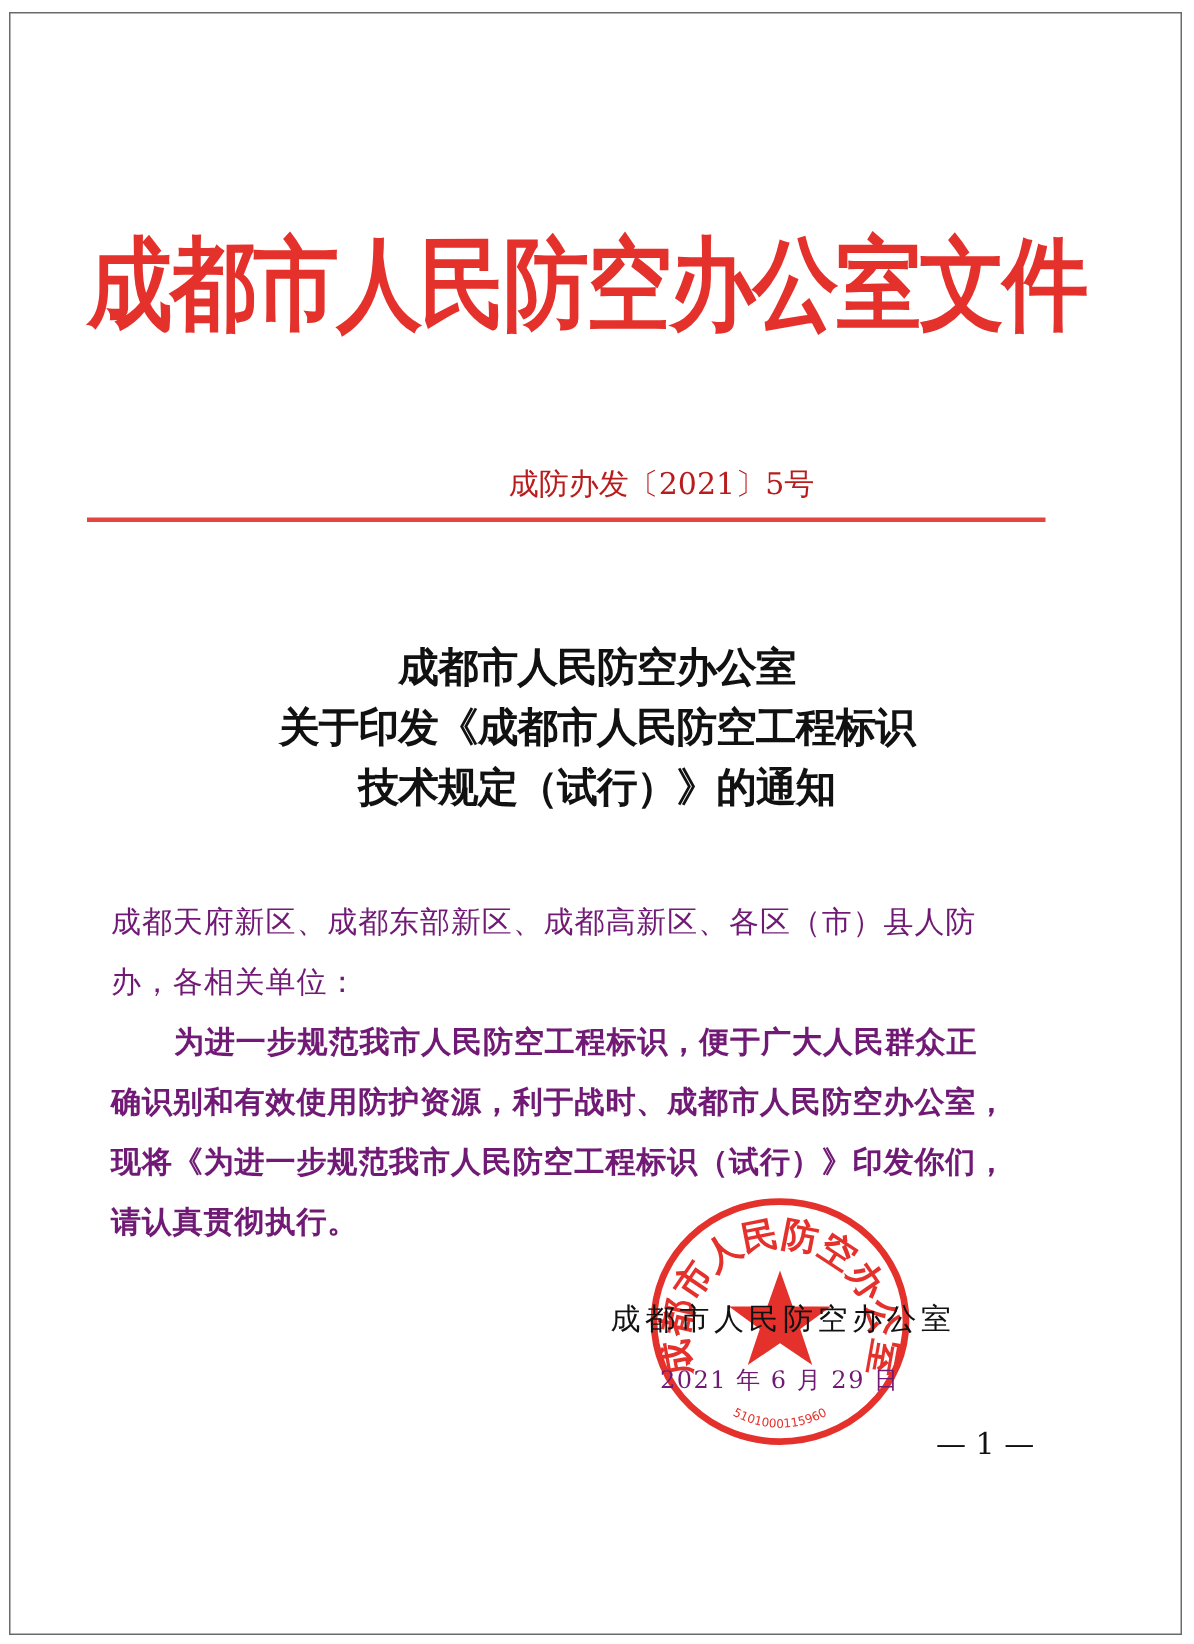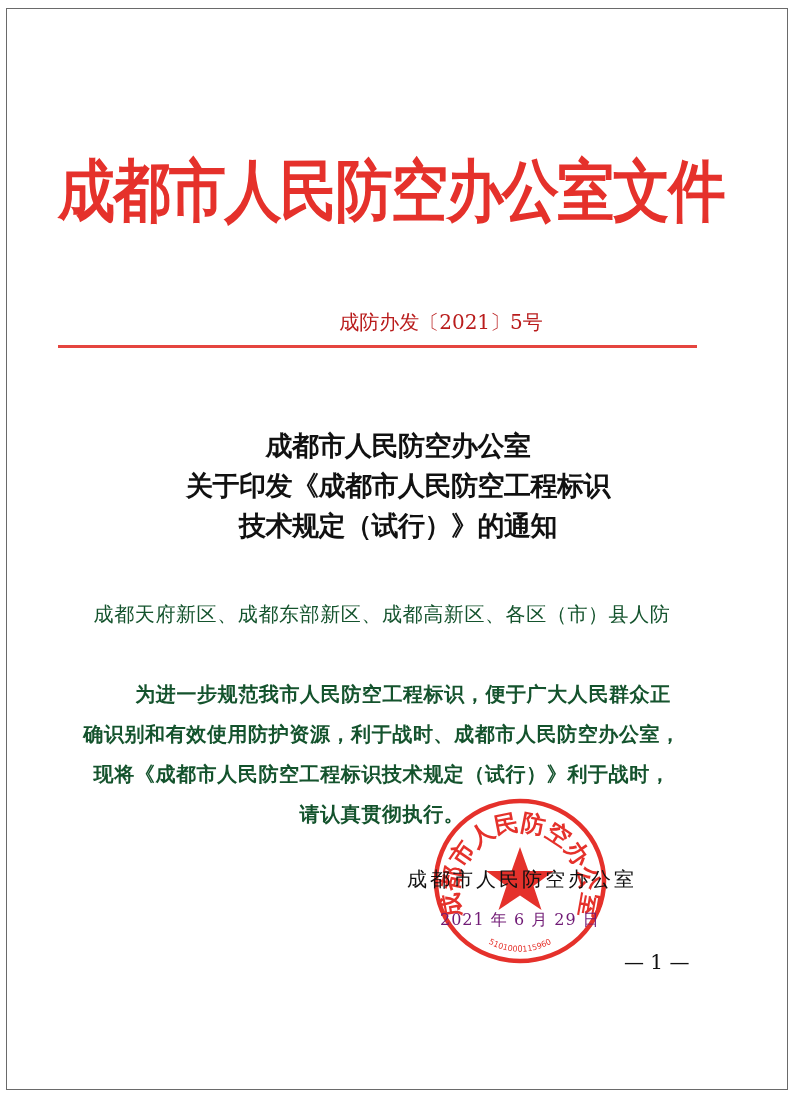--- a/index.html
+++ b/index.html
@@ -23,23 +23,23 @@
   }
   .rule {
     position: absolute; left: 58px; width: 639px; top: 345px; height: 3px; background: #e5453f;
   }
   .title {
     position: absolute; left: 0; width: 796px; top: 426px; text-align: center;
     font-family: "DejaVu Serif", "Liberation Serif", serif; font-weight: bold;
     font-size: 27px; line-height: 40px; color: #111; letter-spacing: -0.5px;
   }
   .body-text {
-    position: absolute; left: 62px; width: 640px;
-    font-family: "DejaVu Serif", "Liberation Serif", serif; font-size: 20px; color: #14532d;
-    line-height: 40px; letter-spacing: 0.6px; text-align: center;
+    position: absolute; left: 74px; width: 640px;
+    font-family: "DejaVu Serif", "Liberation Serif", serif; font-size: 20px; color: #701a75;
+    line-height: 40px; letter-spacing: 0.6px;
   }
   .addressee { top: 594px; }
   .para { top: 674px; font-weight: bold; }
   .para .indent { padding-left: 42px; }
   .line { display: block; white-space: nowrap; }
   .seal {
     position: absolute; left: 432px; top: 797px; width: 176px; height: 168px;
   }
   .sig {
     position: absolute; left: 407px; top: 866px;
@@ -69,26 +69,27 @@
 <div class="rule"></div>
 
 <div class="title">
   <span class="line">成都市人民防空办公室</span>
   <span class="line">关于印发《成都市人民防空工程标识</span>
   <span class="line">技术规定（试行）》的通知</span>
 </div>
 
 <div class="body-text addressee">
   <span class="line">成都天府新区、成都东部新区、成都高新区、各区（市）县人防</span>
+  <span class="line">办，各相关单位：</span>
 </div>
 
 <div class="body-text para">
   <span class="line indent">为进一步规范我市人民防空工程标识，便于广大人民群众正</span>
   <span class="line">确识别和有效使用防护资源，利于战时、成都市人民防空办公室，</span>
-  <span class="line">现将《成都市人民防空工程标识技术规定（试行）》利于战时，</span>
+  <span class="line">现将《为进一步规范我市人民防空工程标识（试行）》印发你们，</span>
   <span class="line">请认真贯彻执行。</span>
 </div>
 
 <svg class="seal" viewBox="0 0 176 168">
   <defs>
     <path id="sealArc" d="M 30 118 A 62 62 0 1 1 146 118"></path>
     <path id="codeArc" d="M 36 128 A 64 64 0 0 0 140 128"></path>
   </defs>
   <ellipse cx="88" cy="84" rx="84" ry="80" fill="none" stroke="#e5312b" stroke-width="4.5"></ellipse>
   <polygon fill="#e5312b" points="88,50 96.5,74 122,74 101.5,89 109.5,113 88,98.5 66.5,113 74.5,89 54,74 79.5,74"></polygon>

